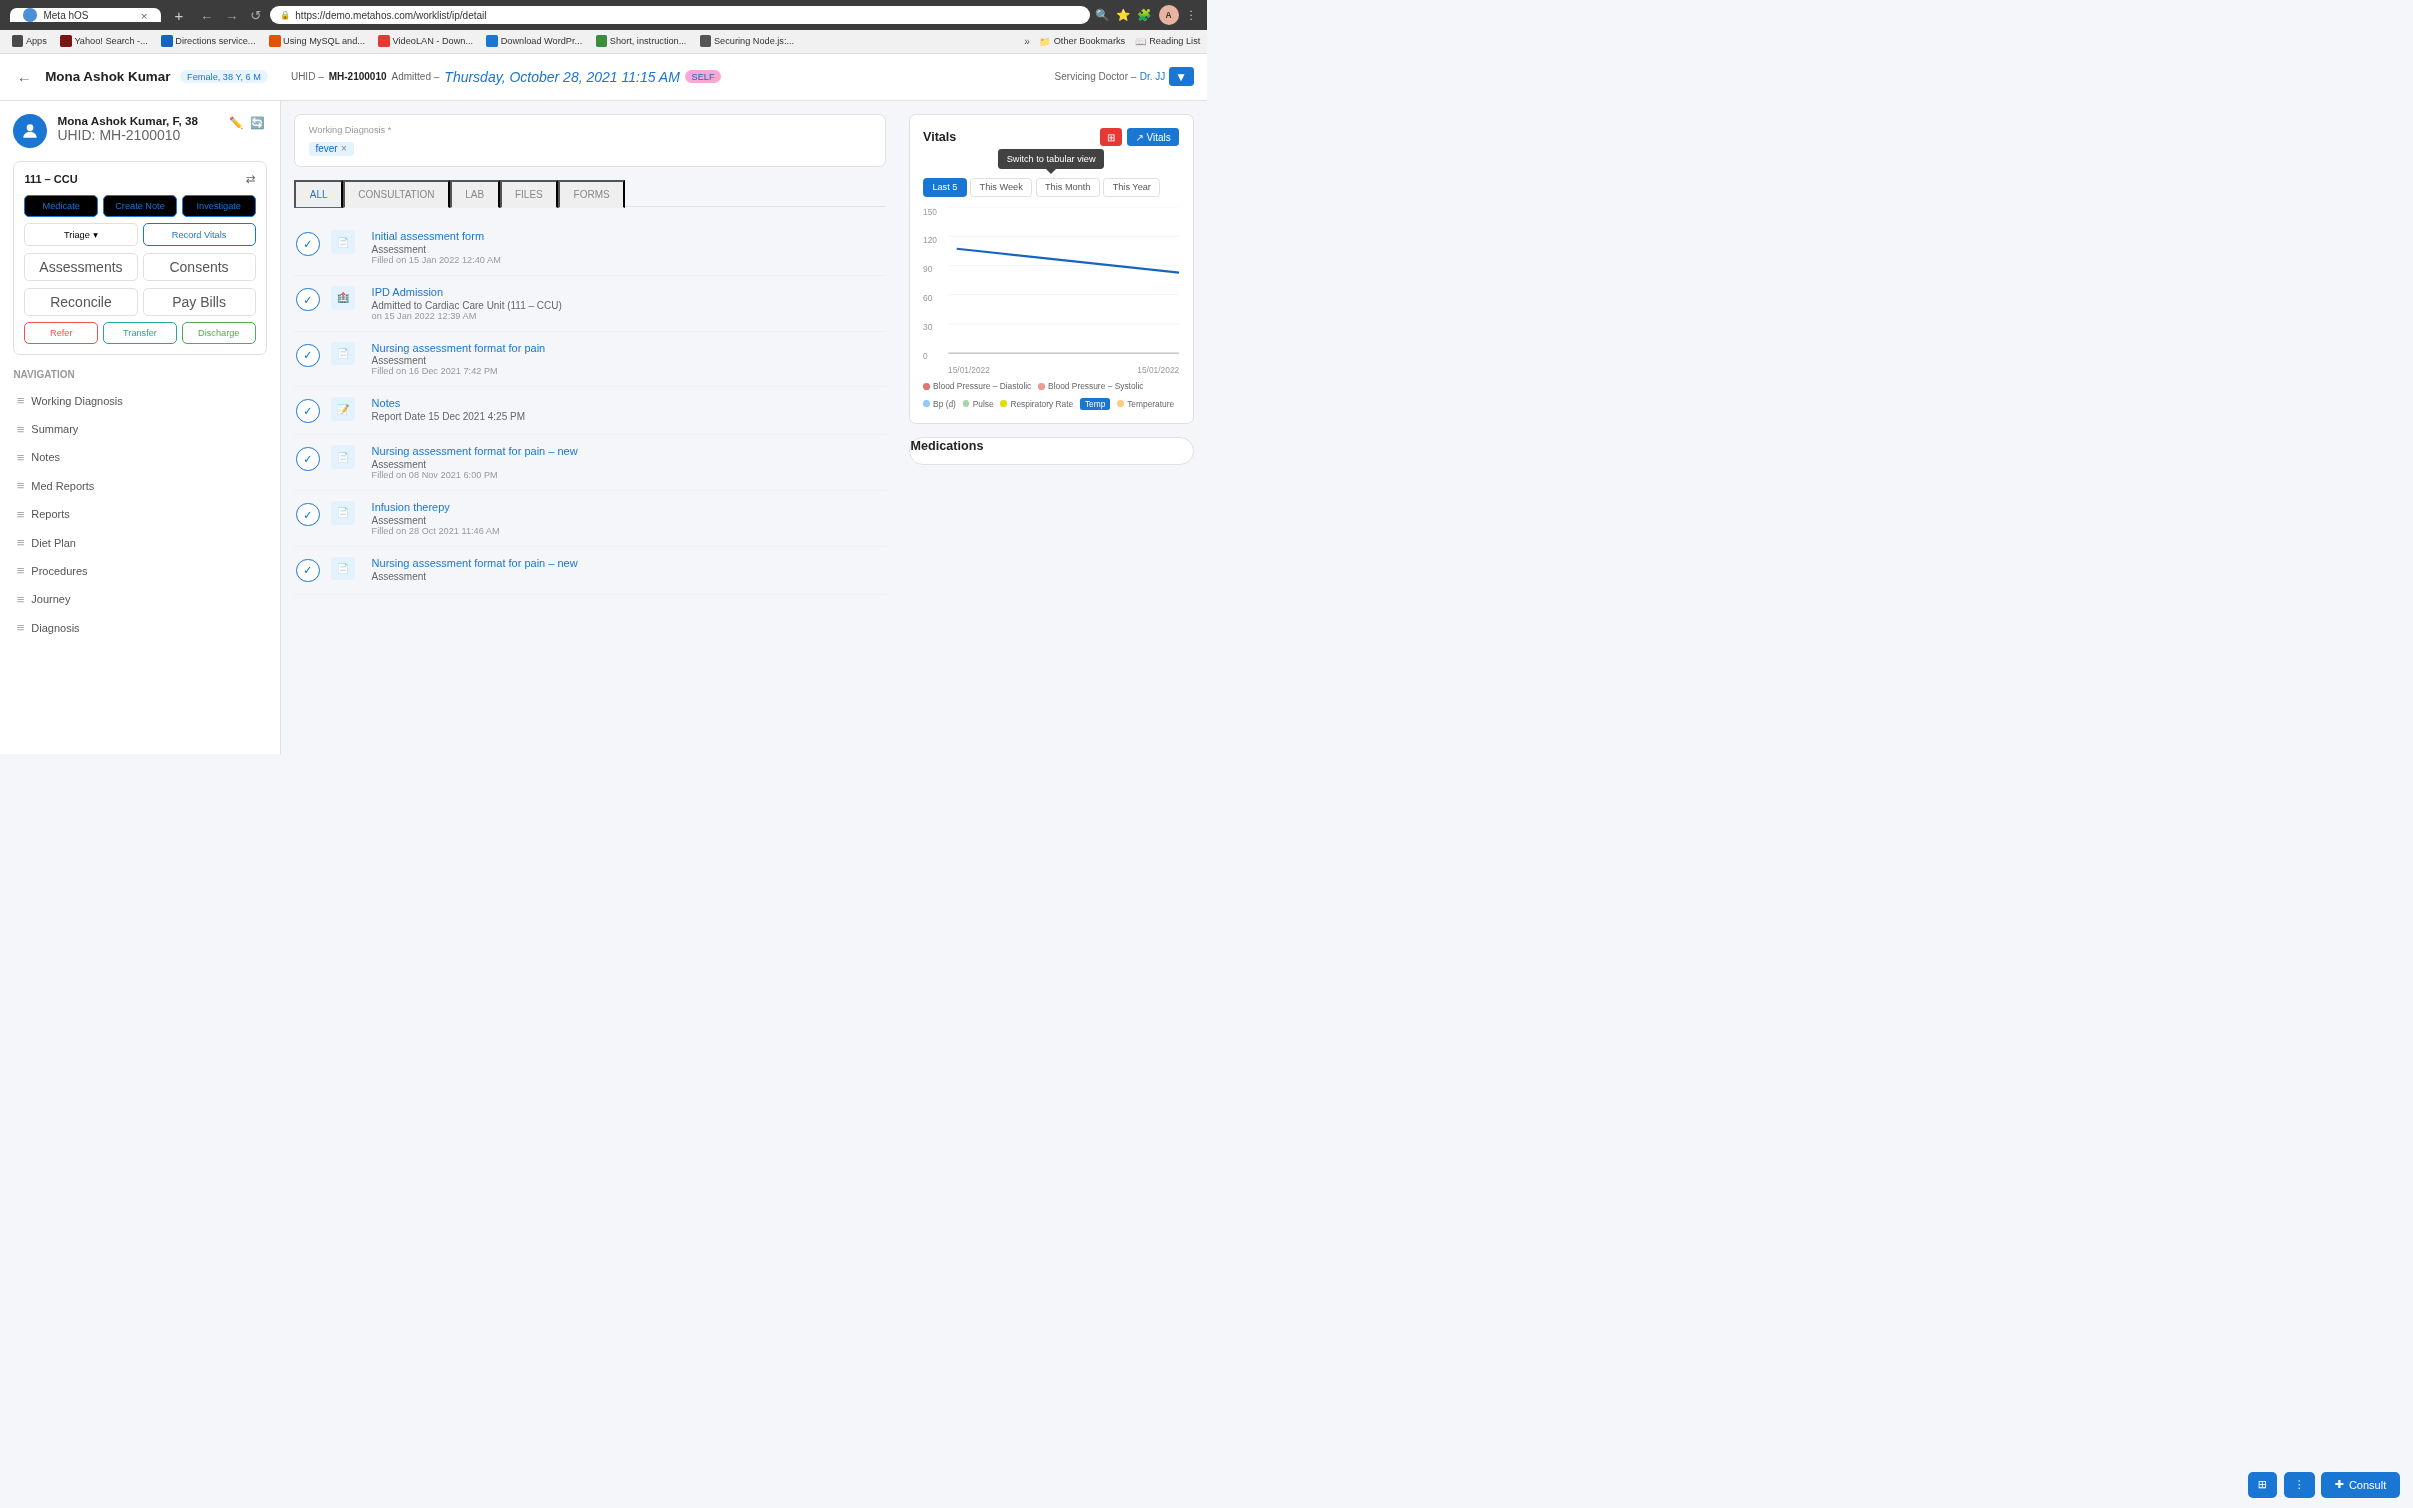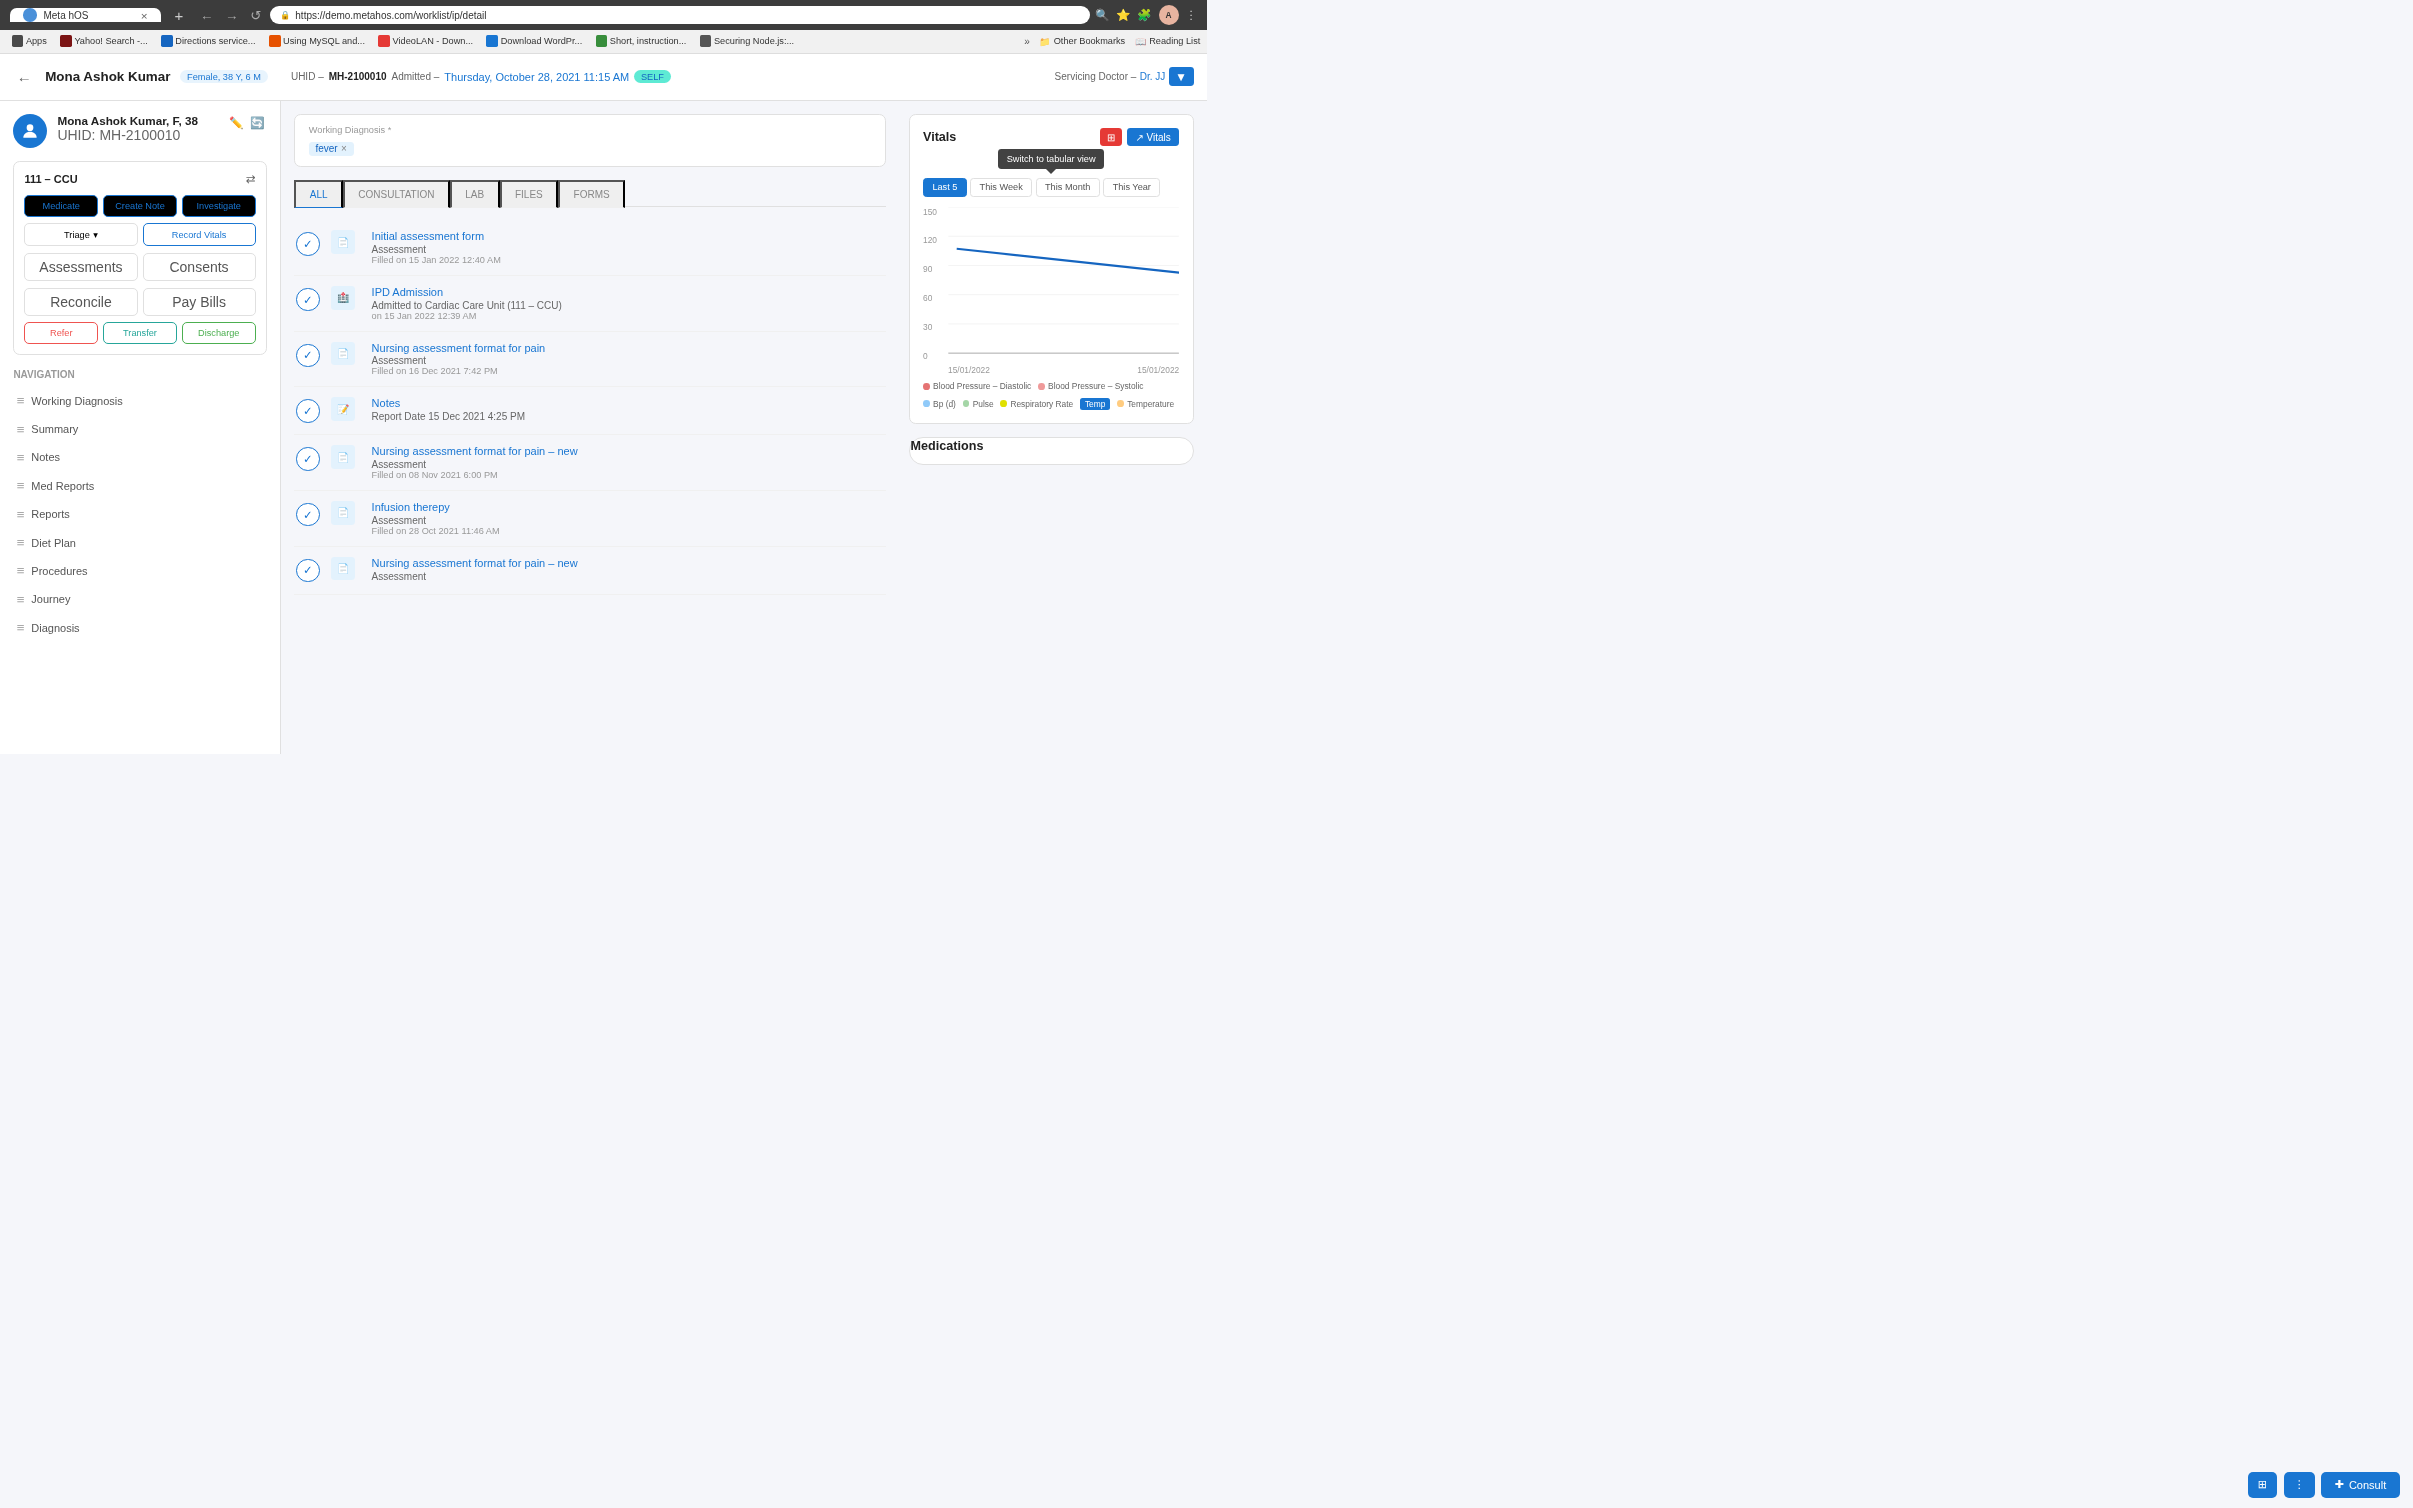--- a/index.html
+++ b/index.html
@@ -27,22 +27,22 @@
     .other-bookmarks { margin-left: 6.7px; display: flex; align-items: center; gap: 2.5px; cursor: pointer; }
 
     
     .top-bar { background: #fff; border-bottom: 0.8px solid #e0e0e0; height: 47px; display: flex; align-items: center; padding: 0 13.4px; gap: 10px; position: relative; }
     .back-btn { color: #666; font-size: 15px; cursor: pointer; padding: 3.4px; }
     .patient-name { font-size: 13.4px; font-weight: 600; color: #222; }
     .patient-gender-badge { background: #e8f4fd; color: #1976d2; font-size: 9.2px; padding: 1.7px 6.7px; border-radius: 10px; font-weight: 500; }
     .uhid-section { display: flex; align-items: center; gap: 5px; margin-left: 13.4px; font-size: 10px; color: #666; }
     .uhid-val { color: #222; font-weight: 600; }
     .admitted-text { color: #666; font-size: 10px; }
-    .admitted-date { color: #1976d2; font-size: 11px; }
-    .self-badge { background: #5eead4; color: #1565c0; font-size: 9.2px; padding: 1.7px 6.7px; border-radius: 10px; font-weight: 500; }
+    .admitted-date { color: #1976d2; font-size: 14px; font-style: italic; }
+    .self-badge { background: #f9a8d4; color: #1565c0; font-size: 9.2px; padding: 1.7px 6.7px; border-radius: 10px; font-weight: 500; }
     .servicing-doctor { margin-left: auto; font-size: 10px; color: #666; display: flex; align-items: center; gap: 3.4px; }
     .doctor-name { color: #1976d2; font-weight: 500; }
     .settings-btn { background: #1976d2; color: #fff; border: none; border-radius: 3.4px; padding: 3.4px 6.7px; cursor: pointer; font-size: 11.7px; }
 
     
     .page-content { display: flex; height: calc(754px - 54px - 47px); }
 
     
     .left-sidebar { width: 281px; background: #fff; border-right: 0.8px solid #e0e0e0; overflow-y: auto; flex-shrink: 0; padding: 13.4px; }
     .patient-card { display: flex; align-items: flex-start; gap: 10px; margin-bottom: 13.4px; }

